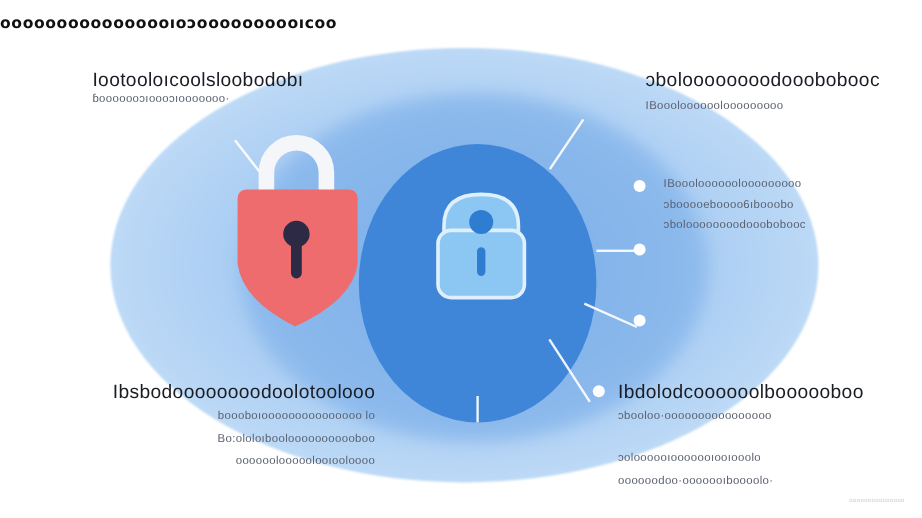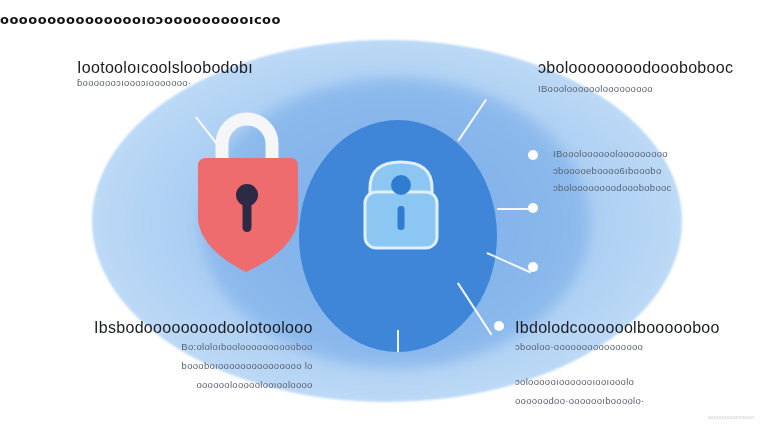--- a/index.html
+++ b/index.html
@@ -84,22 +84,22 @@
 </div>
 
 <div class="txt" style="left:553px;top:146px;">
   <div class="b">IBoooloooooolooooooooo</div>
   <div class="b" style="margin-top:2px;">ɔbooooeboooo6ıbooobo</div>
   <div class="b" style="margin-top:2px;">ɔboloooooooodooobobooc</div>
 </div>
 
 <div class="txt" style="left:94px;top:320px;text-align:right;">
   <div class="h">Ibsbodoooooooodoolotoolooo</div>
+  <div class="b" style="margin-top:4px;">boooboıooooooooooooooo lo</div>
   <div class="b" style="margin-top:4px;">Bo:ololoıboolooooooooooboo</div>
-  <div class="b" style="margin-top:4px;">boooboıooooooooooooooo lo</div>
   <div class="b" style="margin-top:4px;margin-left:24px;">oooooolooooolooıooloooo</div>
 </div>
 
 <div class="txt" style="left:515px;top:320px;">
   <div class="h">Ibdolodcoooooolboooooboo</div>
   <div class="b" style="margin-top:4px;">ɔbooloo·oooooooooooooooo</div>
   <div class="b" style="margin-top:20px;">ɔoloooooıooooooıooıooolo</div>
   <div class="b" style="margin-top:4px;">oooooodoo·ooooooıboooolo·</div>
 </div>
 

